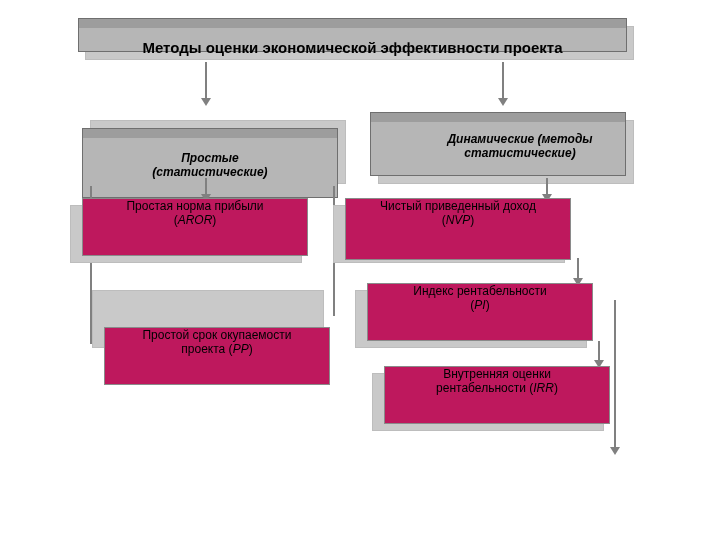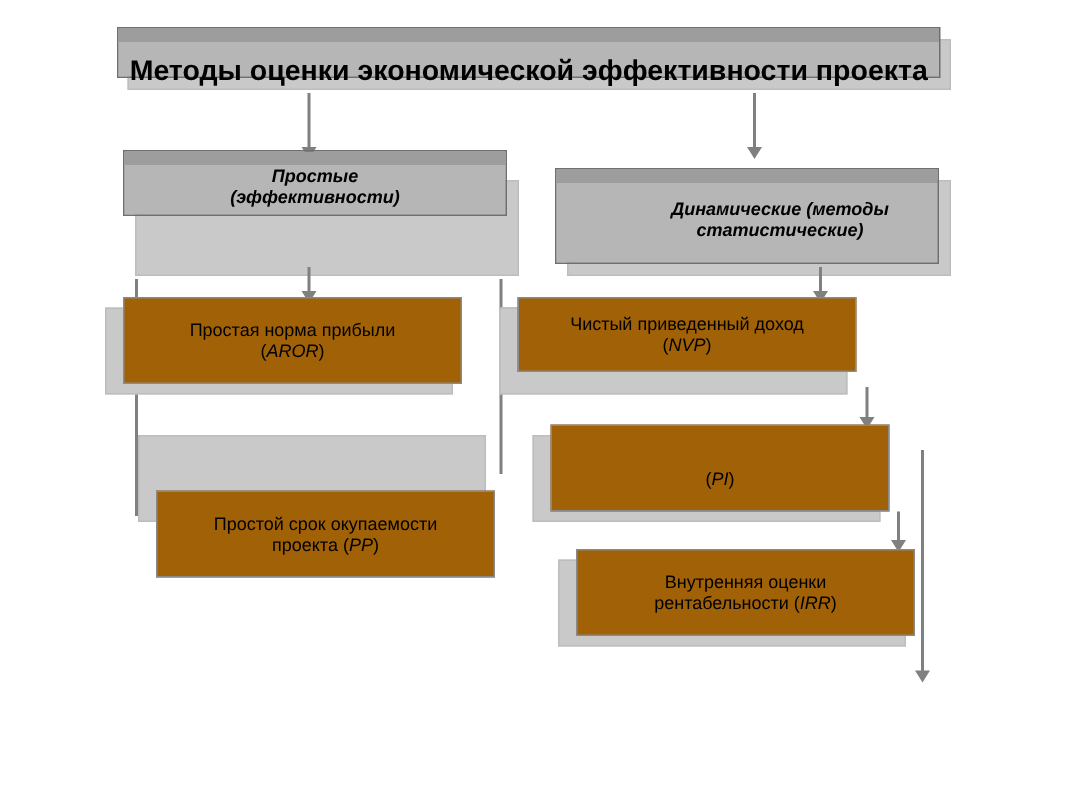--- a/index.html
+++ b/index.html
@@ -25,23 +25,23 @@
   .title-box .label{
     width:100%;
     line-height:1.15;
     padding-top:6px;
   }
 
   
   .white-box{
     position:absolute;
     box-sizing:border-box;
-    background:#a16207;
+    background:#be185d;
     border:1px solid #8a8a8a;
-    display:flex;align-items:center;justify-content:center;
+    display:flex;justify-content:center;
     text-align:center;
     color:#000;
   }
   .shadow{
     position:absolute;
     background:#c9c9c9;
     border:1px solid #bdbdbd;
     box-sizing:border-box;
   }
 
@@ -56,21 +56,21 @@
     border-top:8px solid #808080;
   }
   .arrowhead-right{
     position:absolute;
     width:0;height:0;
     border-top:5px solid transparent;
     border-bottom:5px solid transparent;
     border-left:8px solid #808080;
   }
 
-  .t13{font-size:19px;margin-top:19px;}
+  .t13{font-size:15px;margin-top:19px;}
   .t12{font-size:12px;}
   .bold{font-weight:bold;}
   .ital{font-style:italic;}
   .inner{padding:0 8px;line-height:1.2;}
 </style>
 </head>
 <body>
 
 <div id="stage">
 
@@ -79,24 +79,24 @@
     <div class="label t13 bold">Методы оценки экономической эффективности проекта</div>
   </div>
 
   <div class="vline" style="left:205px;top:62px;height:38px;"></div>
   <div class="arrowhead" style="left:201px;top:98px;"></div>
 
   <div class="vline" style="left:502px;top:62px;height:38px;"></div>
   <div class="arrowhead" style="left:498px;top:98px;"></div>
 
   <div class="shadow" style="left:90px;top:120px;width:256px;height:64px;"></div>
-  <div class="title-box" style="left:82px;top:100px;width:256px;height:44px;">
+  <div class="title-box" style="left:82px;top:128px;width:256px;height:70px;">
     <div class="label t12 bold ital">
       <span>Простые</span><br>
-      <span>(эффективности)</span>
+      <span>(статистические)</span>
     </div>
   </div>
 
   <div class="shadow" style="left:378px;top:120px;width:256px;height:64px;"></div>
   <div class="title-box" style="left:370px;top:112px;width:256px;height:64px;padding-left:44px;">
     <div class="label t12 bold ital">
       <span>Динамические (методы</span><br>
       <span>статистические)</span>
     </div>
   </div>
@@ -133,31 +133,31 @@
   <div class="vline" style="left:577px;top:258px;height:24px;"></div>
   <div class="arrowhead" style="left:573px;top:278px;"></div>
 
   <div class="vline" style="left:598px;top:341px;height:22px;"></div>
   <div class="arrowhead" style="left:594px;top:360px;"></div>
 
   <div class="vline" style="left:614px;top:300px;height:150px;"></div>
   <div class="arrowhead" style="left:610px;top:447px;"></div>
 
   <div class="shadow" style="left:333px;top:205px;width:232px;height:58px;"></div>
-  <div class="white-box" style="left:345px;top:198px;width:226px;height:50px;">
+  <div class="white-box" style="left:345px;top:198px;width:226px;height:62px;">
     <div class="inner t12">
       <span>Чистый приведенный доход</span><br>
       (<span class="ital">NVP</span>)
     </div>
   </div>
 
   <div class="shadow" style="left:355px;top:290px;width:232px;height:58px;"></div>
   <div class="white-box" style="left:367px;top:283px;width:226px;height:58px;">
     <div class="inner t12">
-      <br>
+      <span>Индекс рентабельности</span><br>
       (<span class="ital">PI</span>)
     </div>
   </div>
 
   <div class="shadow" style="left:372px;top:373px;width:232px;height:58px;"></div>
   <div class="white-box" style="left:384px;top:366px;width:226px;height:58px;">
     <div class="inner t12">
       <span>Внутренняя оценки</span><br>
       рентабельности (<span class="ital">IRR</span>)
     </div>

